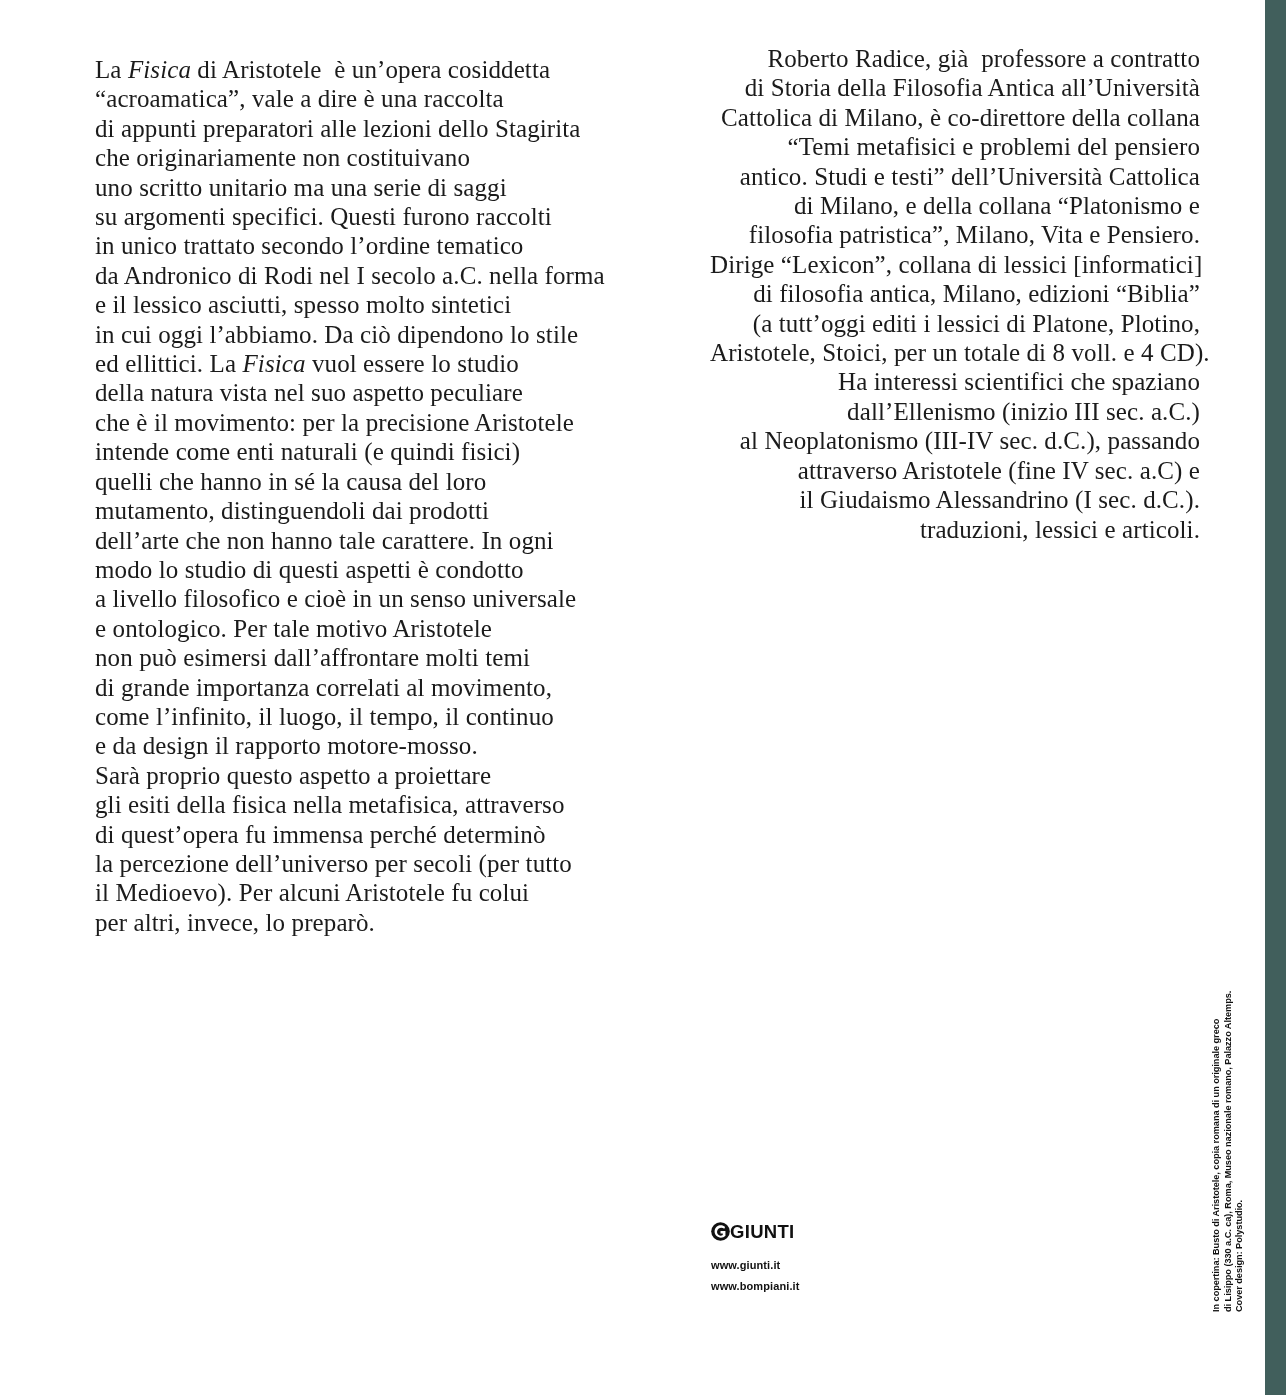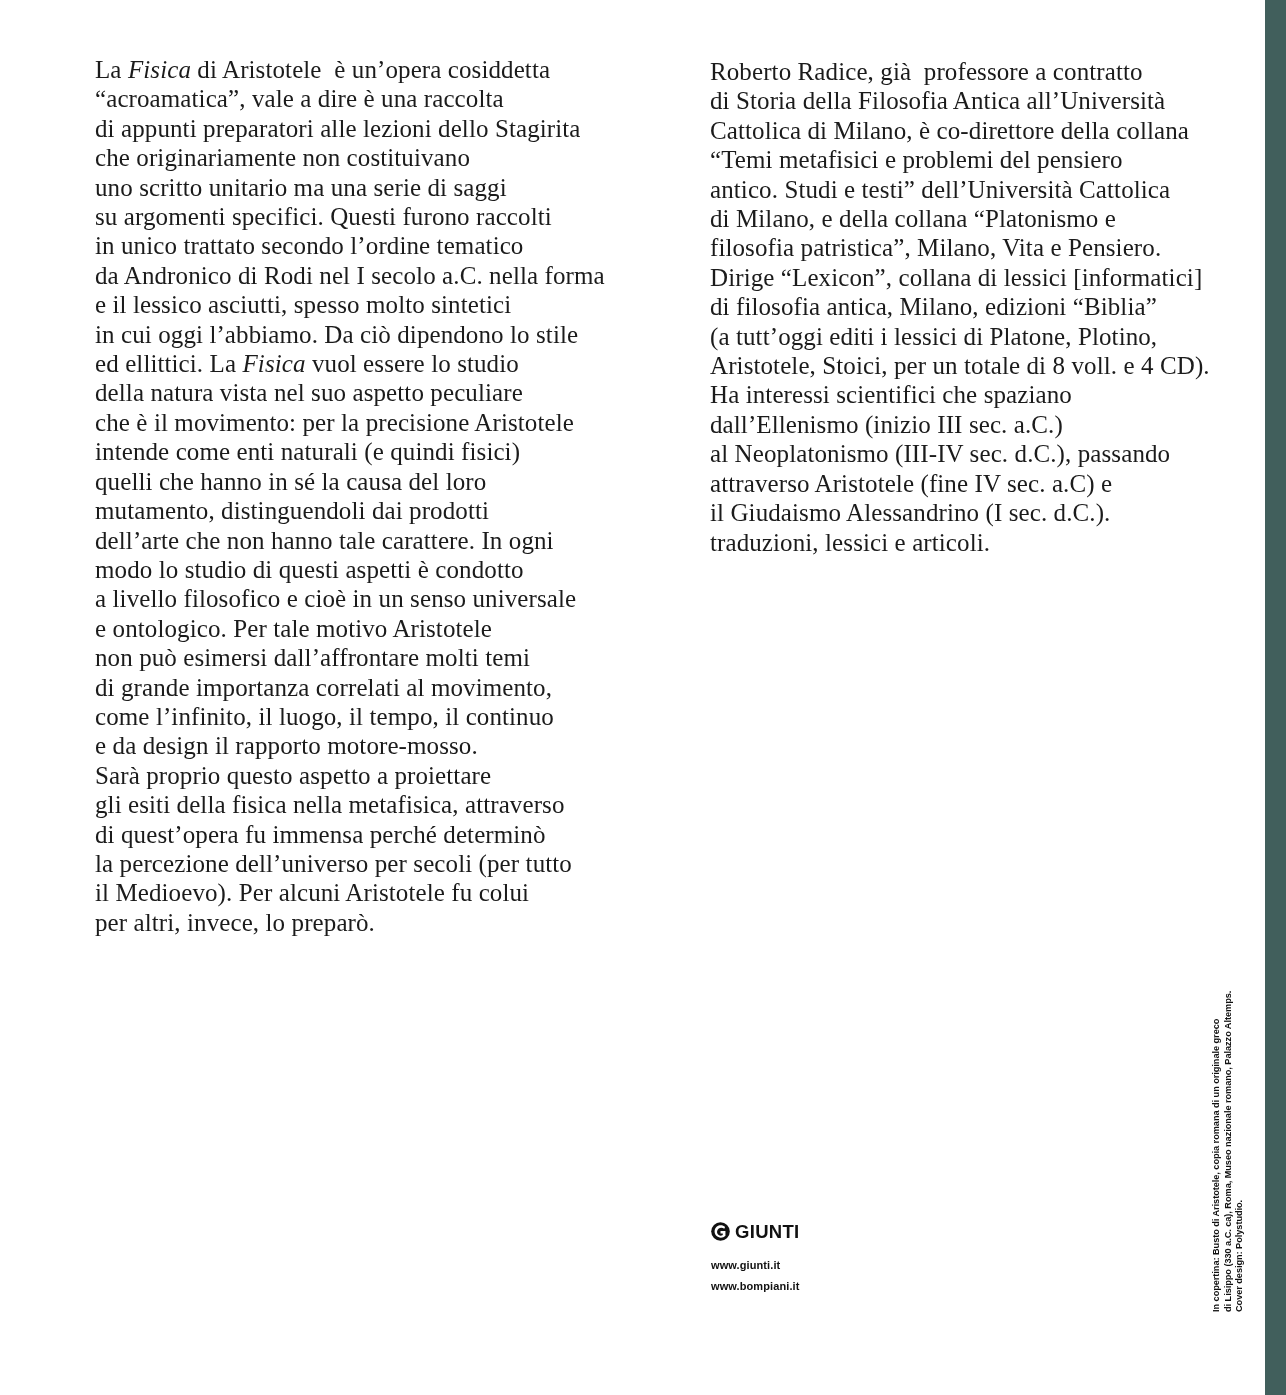--- a/index.html
+++ b/index.html
@@ -27,22 +27,23 @@
   
   #blurb-column {
     position: absolute;
     left: 95px;
     top: 55px;
     width: 500px;
   }
   #author-column {
     position: absolute;
     left: 710px;
-    top: 57px;
+    top: 44px;
     width: 490px;
+    text-align: right;
   }
   .copy-line {
     font-family: "Liberation Serif", serif;
     font-size: 25px;
     line-height: 29.4px;
     color: #1b1b1b;
     white-space: pre;
     letter-spacing: 0.1px;
   }
   .copy-line i {
@@ -52,21 +53,20 @@
   
   #publisher-block {
     position: absolute;
     left: 711px;
     top: 1219px;
     width: 300px;
   }
   #logo-row {
     display: flex;
     align-items: center;
-    gap: 5px;
     height: 24px;
   }
   #giunti-mark {
     width: 19px;
     height: 19px;
     display: block;
     flex: 0 0 auto;
   }
   #giunti-wordmark {
     font-family: "Liberation Sans", sans-serif;

